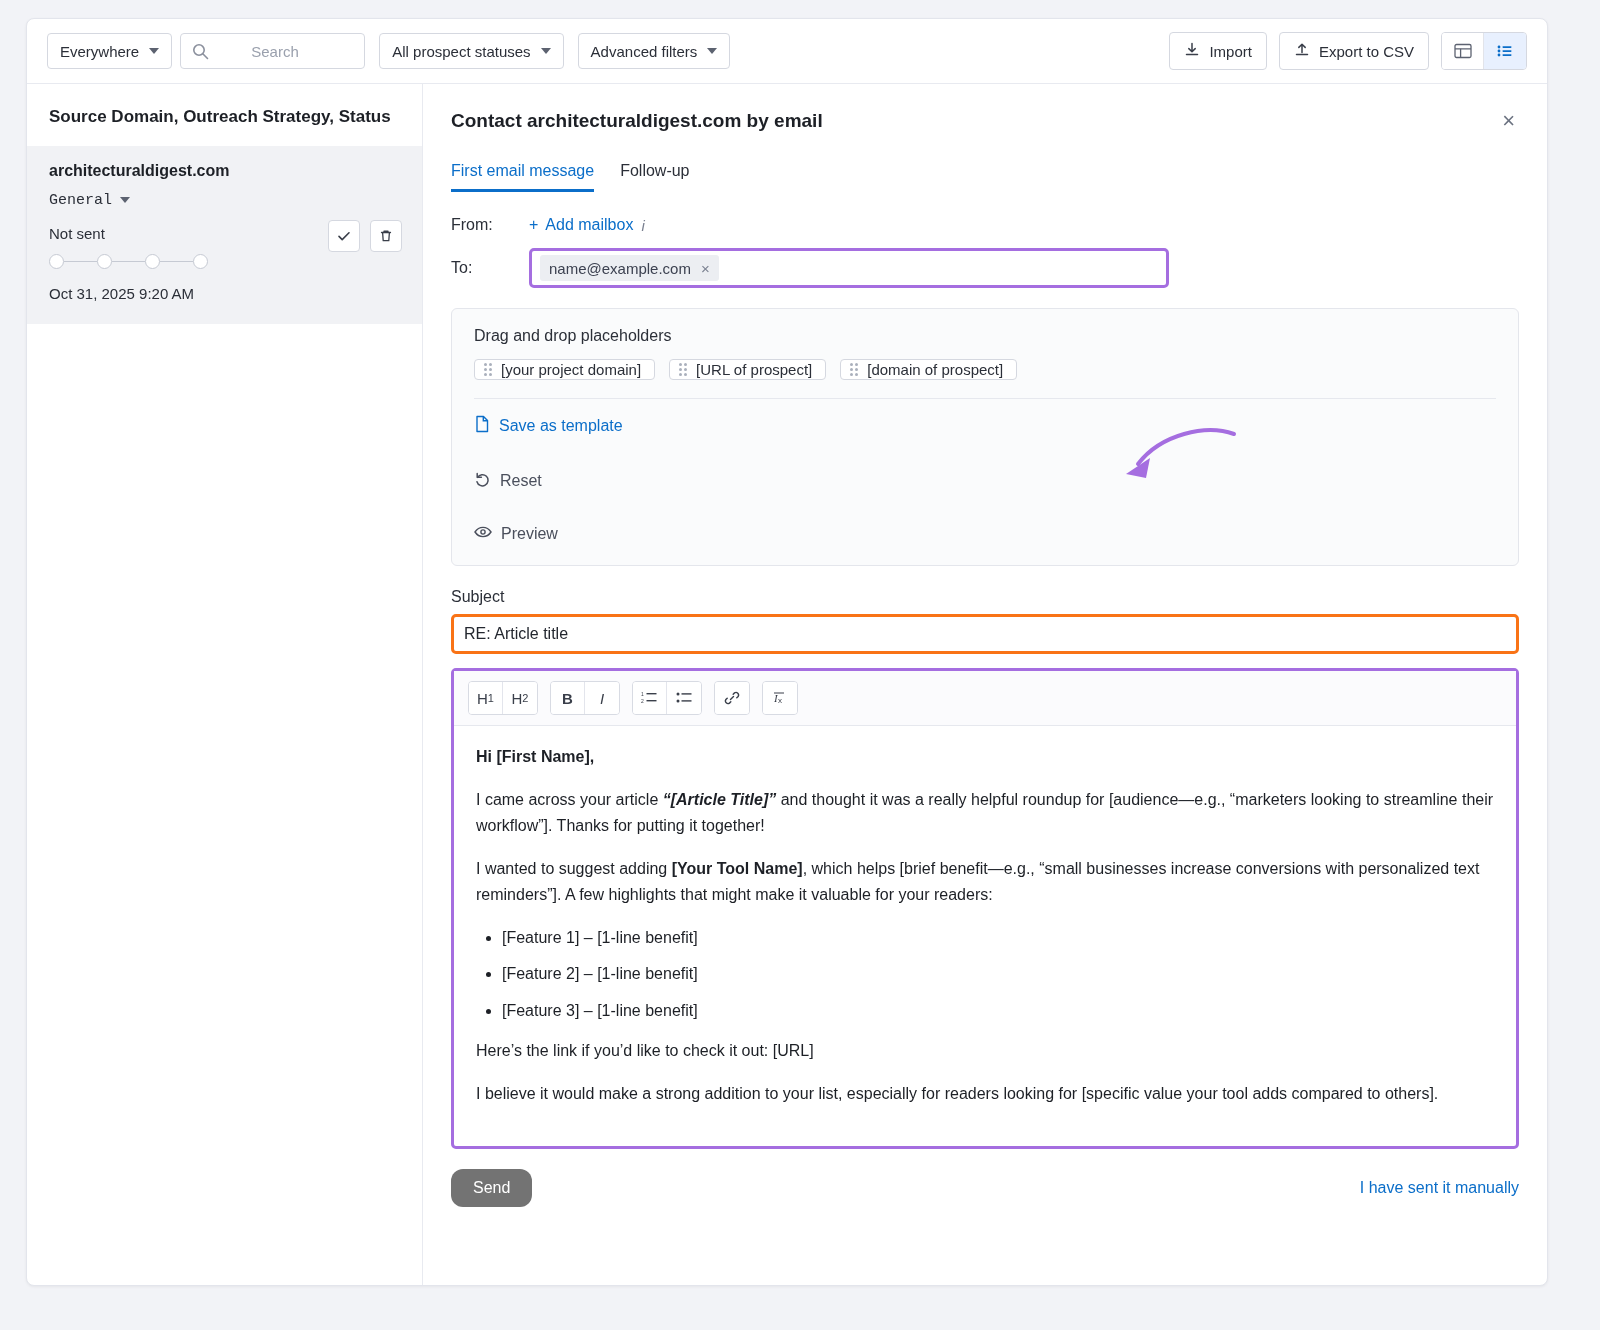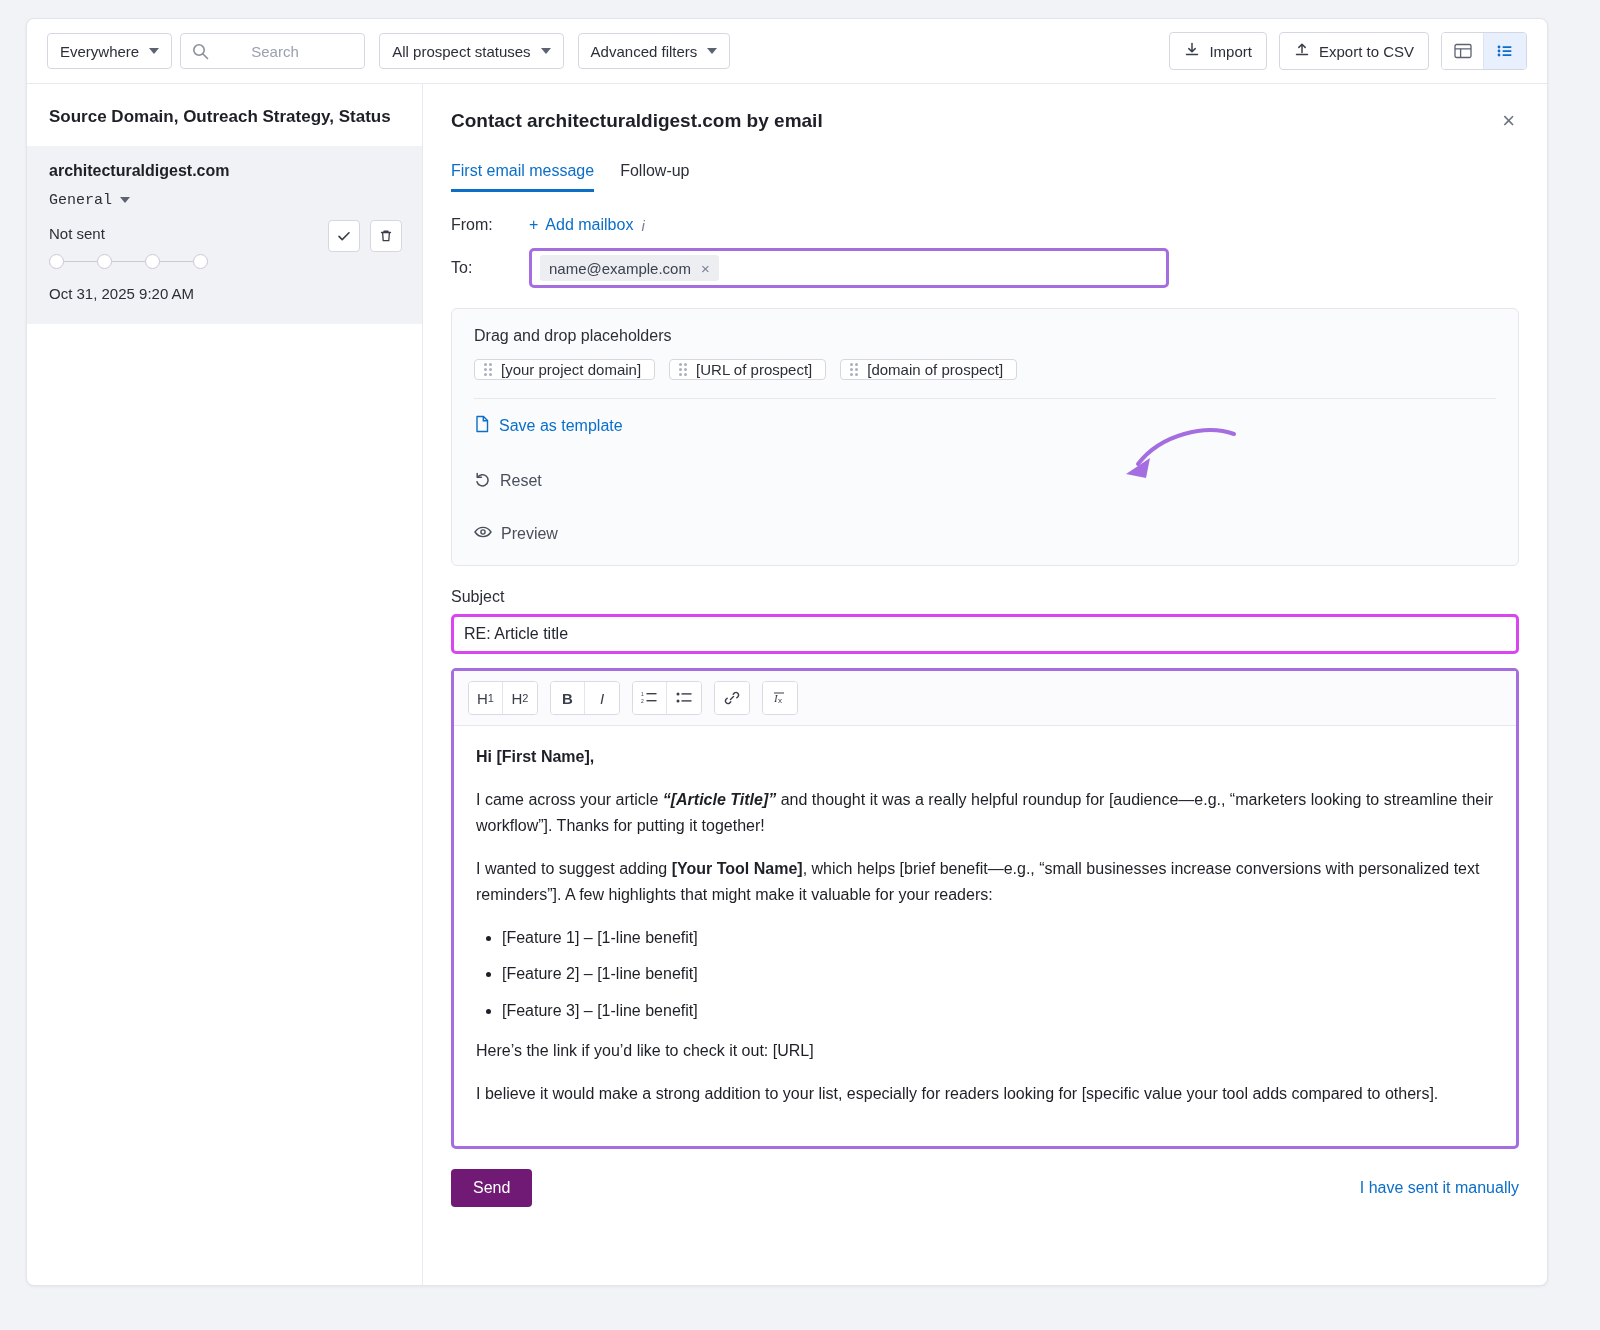--- a/index.html
+++ b/index.html
@@ -220,21 +220,21 @@
   .ph-action {
     display: inline-flex; align-items: center; gap: 9px;
     font-size: 16px; color: #4a4f5c; cursor: pointer;
   }
   .ph-action.blue { color: #0b6ec9; }
 
   
   .subject-label { font-size: 16px; color: #2b2f38; padding: 22px 28px 8px 28px; }
   .subject-field {
     margin: 0 28px;
-    height: 40px; border: 3px solid #d946ef; border-radius: 5px;
+    height: 40px; border: 3px solid #f97316; border-radius: 5px;
     display: flex; align-items: center; padding: 0 10px;
     font-size: 16px; color: #23272f; background: #fff;
   }
 
   
   .editor {
     margin: 14px 28px 0 28px;
     border: 3px solid #a56ee0; border-radius: 5px;
     background: #fff;
   }
@@ -263,21 +263,21 @@
   .editor-body li { margin-bottom: 11px; }
   .bold { font-weight: bold; }
   .ital { font-style: italic; }
 
   
   .footer {
     display: flex; align-items: center;
     padding: 20px 28px 24px 28px;
   }
   .send-btn {
-    background: #701a75; color: #fff; border: 0; border-radius: 4px;
+    background: #737373; color: #fff; border: 0; border-radius: 12px;
     height: 38px; padding: 0 22px; font-size: 16px; cursor: pointer;
     font-family: "Liberation Sans", sans-serif;
   }
   .manual-link {
     margin-left: auto; color: #0b6ec9; font-size: 16px; cursor: pointer;
   }
 </style>
 </head>
 <body>
 

